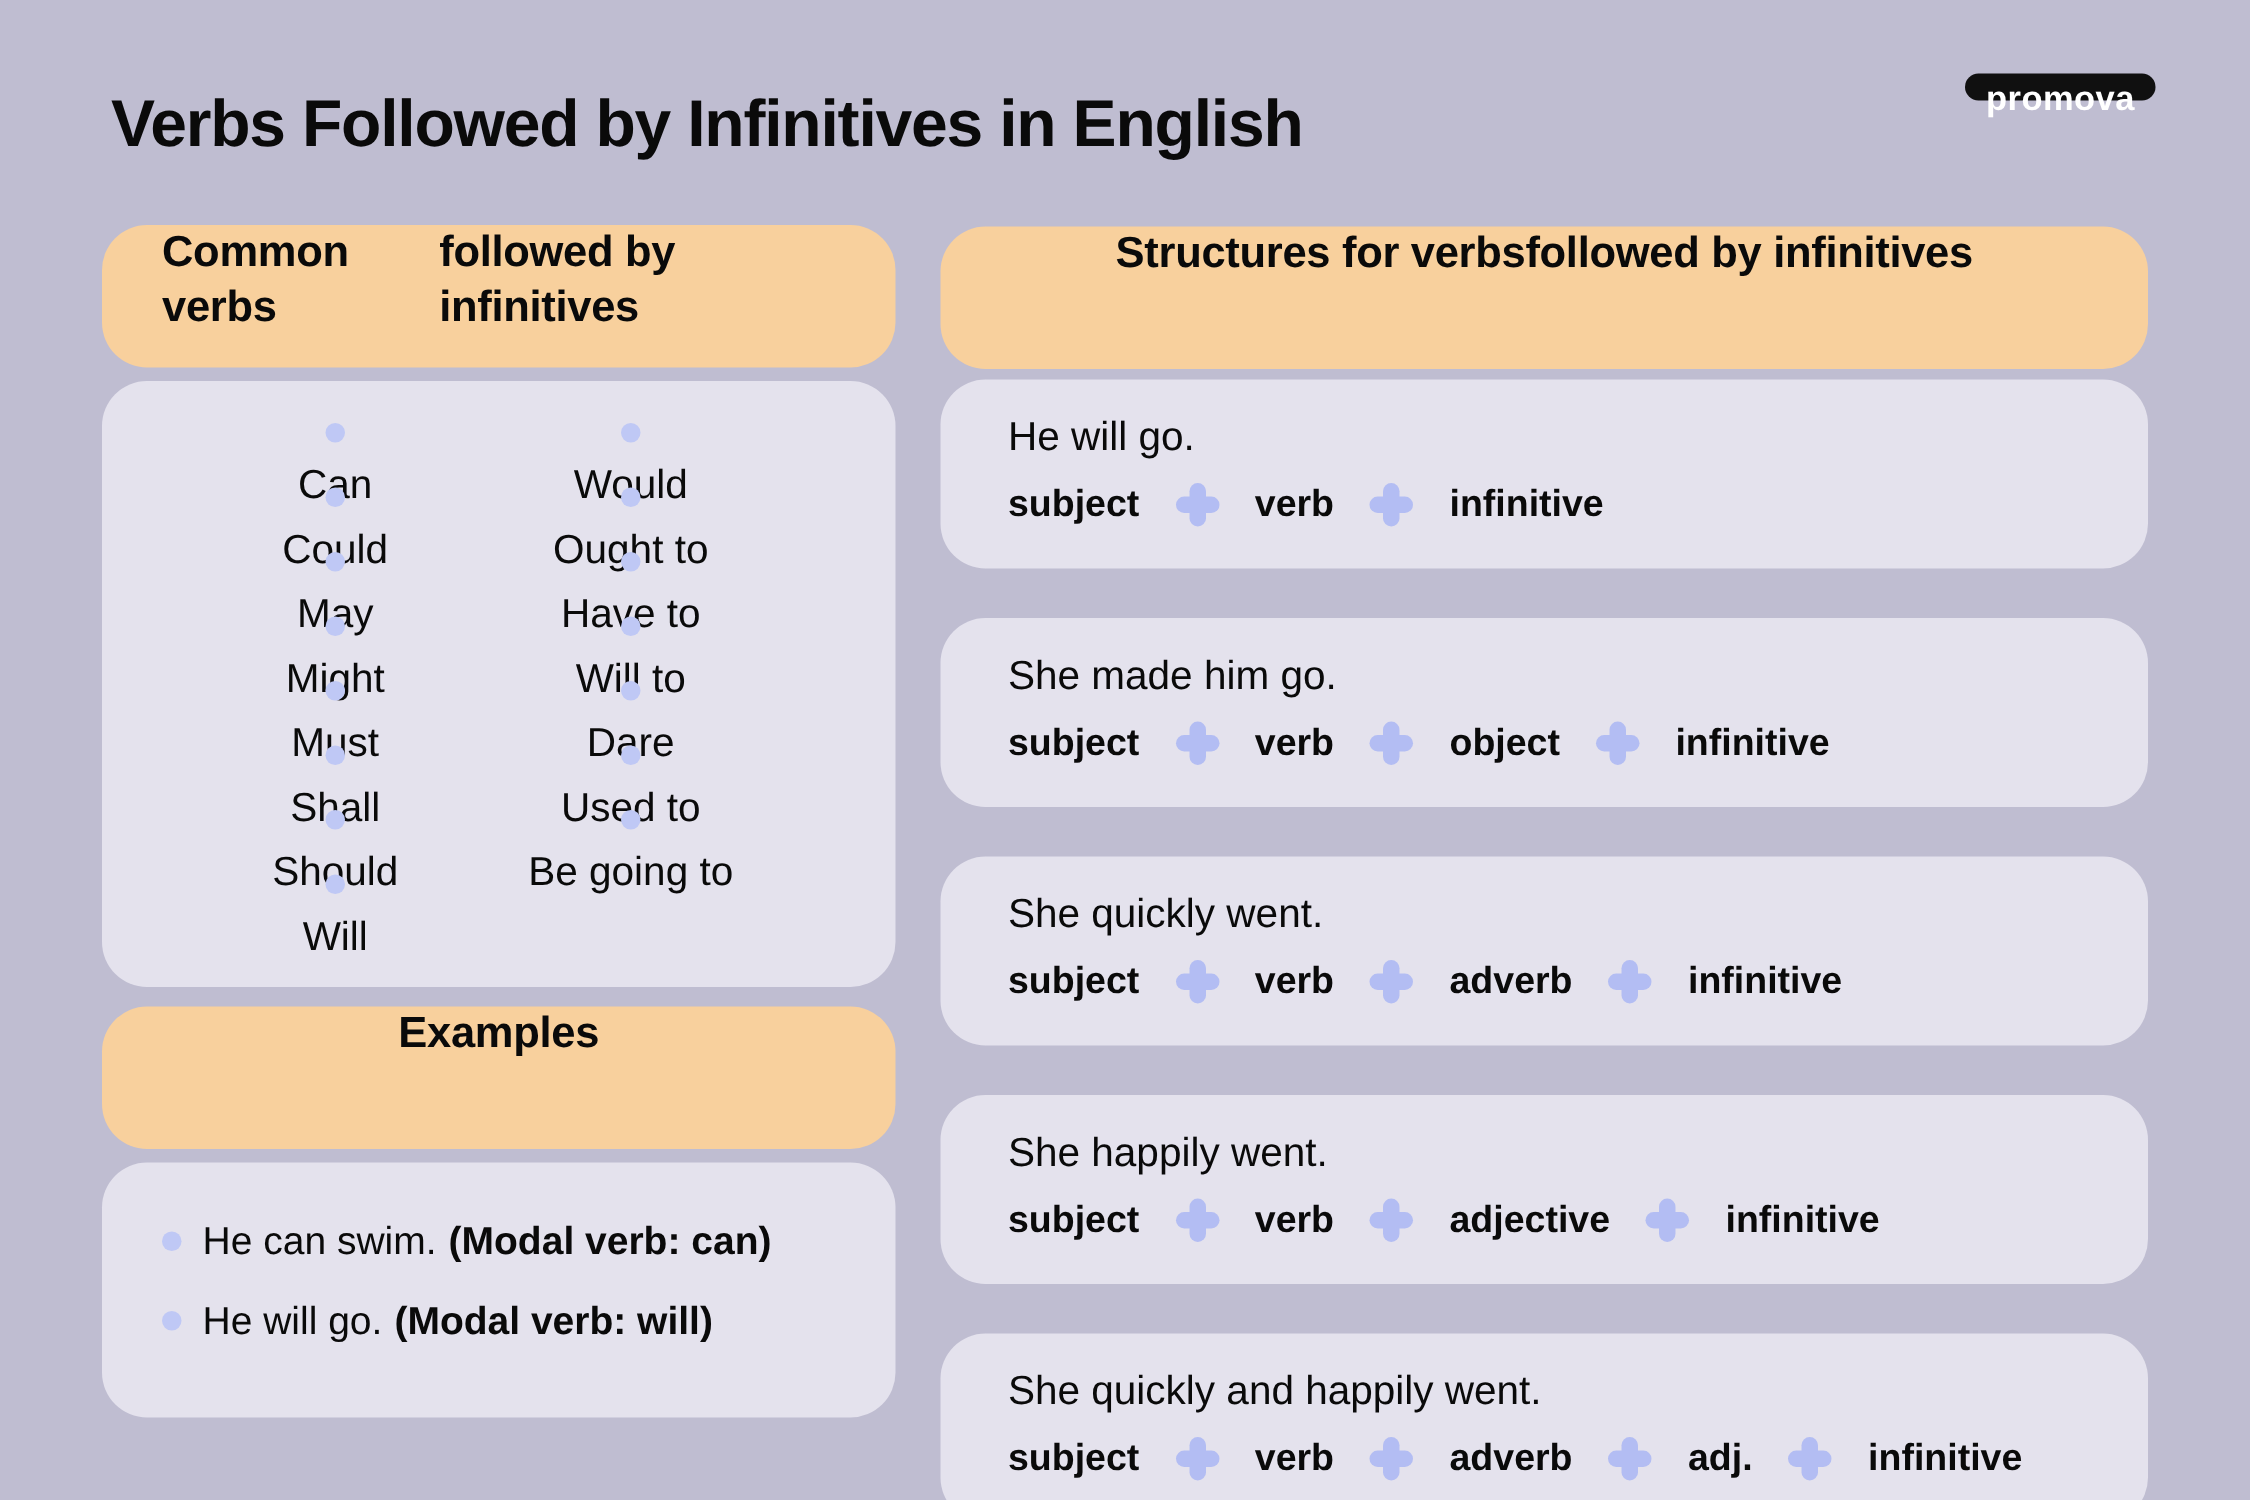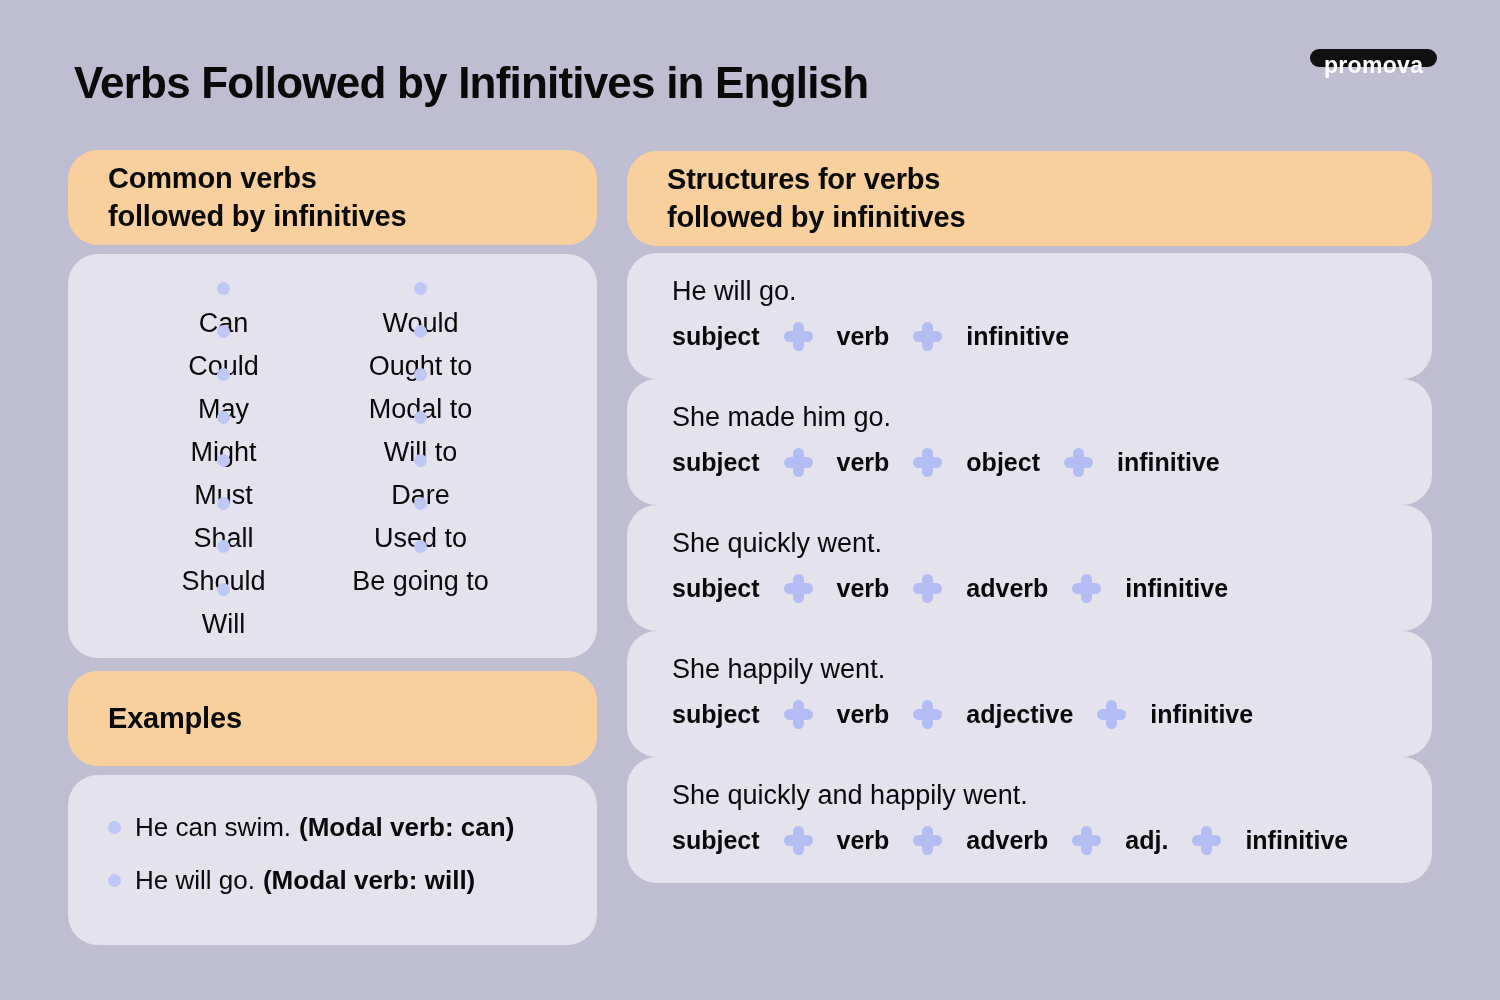--- a/index.html
+++ b/index.html
@@ -41,21 +41,21 @@
     letter-spacing: 0.3px;
   }
   .col-left  { position: absolute; left: 68px;  top: 150px; width: 529px; }
   .col-right { position: absolute; left: 627px; top: 151px; width: 805px; }
   .hdr {
     background: #f8d09d;
     border-radius: 30px;
     height: 95px;
     padding: 0 40px;
     display: flex;
-    flex-direction: column;
+    flex-direction: row;
     justify-content: center;
     font-size: 29px;
     font-weight: 700;
     line-height: 1.28;
     letter-spacing: -0.2px;
   }
   .card {
     background: #e4e2ed;
     border-radius: 30px;
   }
@@ -95,21 +95,21 @@
     gap: 14px;
     height: 44px;
     margin-bottom: 9px;
     font-size: 26px;
     white-space: nowrap;
   }
   .ex-bold { font-weight: 700; margin-left: 8px; }
   
   .s-card {
     height: 126px;
-    margin-top: 0;
+    margin-top: 33px;
     padding: 22px 20px 0 45px;
   }
   .s-card.first { margin-top: 7px; }
   .sentence { font-size: 27px; line-height: 1.2; }
   .formula {
     margin-top: 15px;
     display: flex;
     align-items: center;
     gap: 24px;
   }
@@ -186,21 +186,21 @@
         <li>
             <span class="dot"></span>
             <span>Would</span>
           </li>
         <li>
             <span class="dot"></span>
             <span>Ought to</span>
           </li>
         <li>
             <span class="dot"></span>
-            <span>Modal to</span>
+            <span>Have to</span>
           </li>
         <li>
             <span class="dot"></span>
             <span>Will to</span>
           </li>
         <li>
             <span class="dot"></span>
             <span>Dare</span>
           </li>
         <li>

